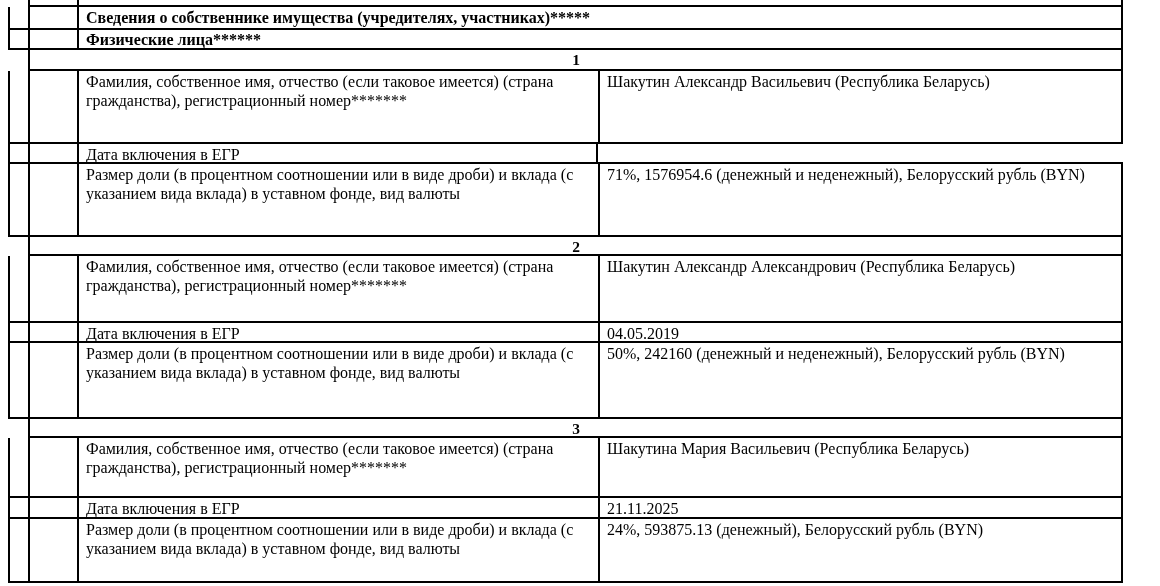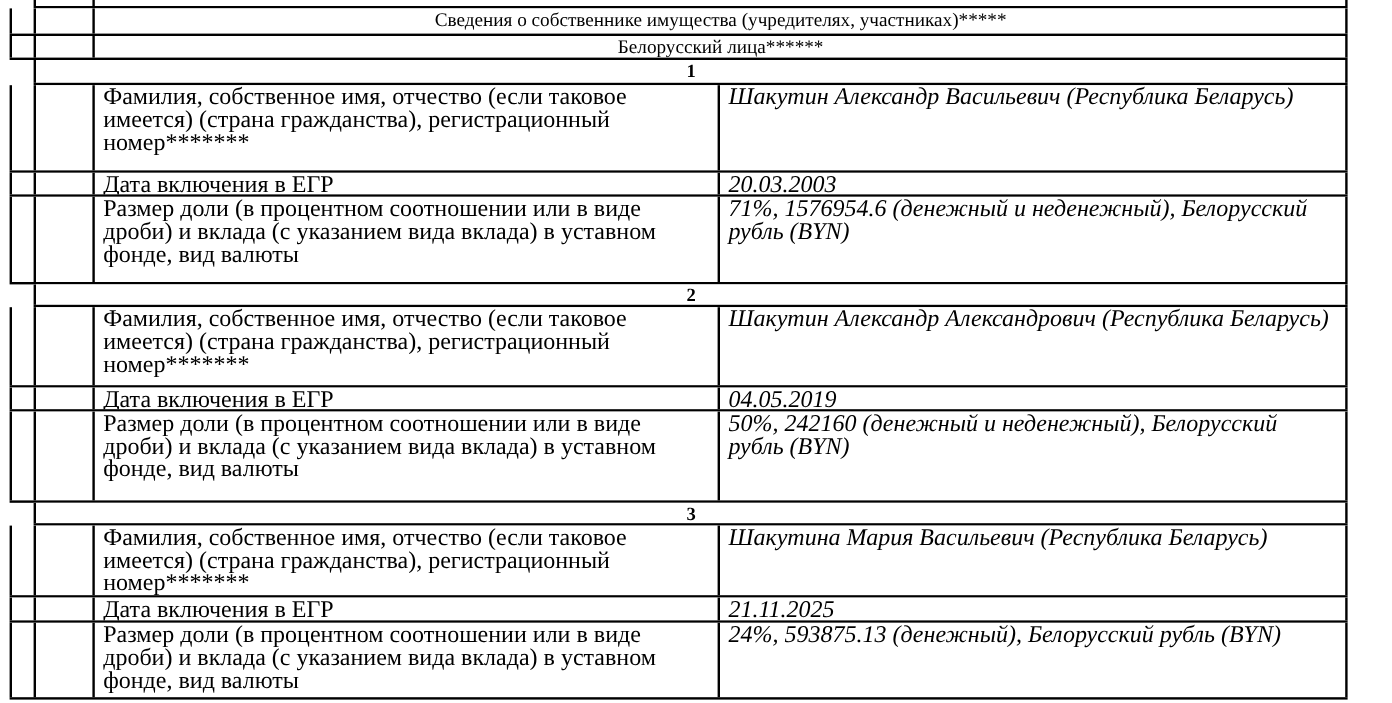--- a/index.html
+++ b/index.html
@@ -12,30 +12,30 @@
     position:absolute;left:8px;top:0;width:1115px;
     display:flex;flex-direction:column;
   }
   .row{
     display:flex;flex-direction:row;align-items:stretch;
     border-bottom:2px solid #000;
     box-sizing:border-box;background:#fff;
   }
   .cell{
     box-sizing:border-box;border-left:2px solid #000;
-    font-size:20px;line-height:19px;
+    font-size:16px;line-height:19px;
     padding:1px 6px 1px 7px;overflow:hidden;
   }
   .row .cell:last-child{border-right:2px solid #000;}
   .cell.empty{padding:0;}
   .col-a{width:20px;flex:0 0 20px;}
   .col-b{width:49px;flex:0 0 49px;}
   .col-label{width:521px;flex:0 0 521px;}
-  .col-value{flex:1 1 auto;font-style:italic;}
-  .merged{flex:1 1 auto;text-align:center;font-weight:normal;}
+  .col-value{flex:1 1 auto;}
+  .merged{flex:1 1 auto;font-weight:bold;}
   .row.inset{margin-left:20px;}
   .row.partial{border-top:none;}
   .divider-cell{
     flex:1 1 auto;text-align:center;font-weight:bold;
     font-size:15.5px;line-height:17px;
   }
   .title-cell{font-size:16px;line-height:20px;}
   .subtitle-cell{font-size:16px;line-height:17px;}
   
   .h7{height:7px;}  .h23{height:23px;} .h20{height:20px;} .h21{height:21px;}
@@ -54,39 +54,38 @@
 
   <div class="row h23">
     <div class="cell empty col-a"></div>
     <div class="cell empty col-b"></div>
     <div class="cell merged title-cell">Сведения о собственнике имущества (учредителях, участниках)*****</div>
   </div>
 
   <div class="row h20">
     <div class="cell empty col-a"></div>
     <div class="cell empty col-b"></div>
-    <div class="cell merged subtitle-cell">Белорусский лица******</div>
+    <div class="cell merged subtitle-cell">Физические лица******</div>
   </div>
 
   <div class="row inset h21">
     <div class="cell divider-cell">1</div>
   </div>
 
   <div class="row h73">
     <div class="cell empty col-a"></div>
     <div class="cell empty col-b"></div>
     <div class="cell col-label">Фамилия, собственное имя, отчество (если таковое имеется) (страна гражданства), регистрационный номер*******</div>
     <div class="cell col-value">Шакутин Александр Васильевич (Республика Беларусь)</div>
   </div>
 
   <div class="row h20">
     <div class="cell empty col-a"></div>
     <div class="cell empty col-b"></div>
     <div class="cell col-label">Дата включения в ЕГР</div>
-    <div class="cell col-value">20.03.2003</div>
   </div>
 
   <div class="row h73">
     <div class="cell empty col-a"></div>
     <div class="cell empty col-b"></div>
     <div class="cell col-label">Размер доли (в процентном соотношении или в виде дроби) и вклада (с указанием вида вклада) в уставном фонде, вид валюты</div>
     <div class="cell col-value">71%, 1576954.6 (денежный и неденежный), Белорусский рубль (BYN)</div>
   </div>
 
   <div class="row inset h19">

